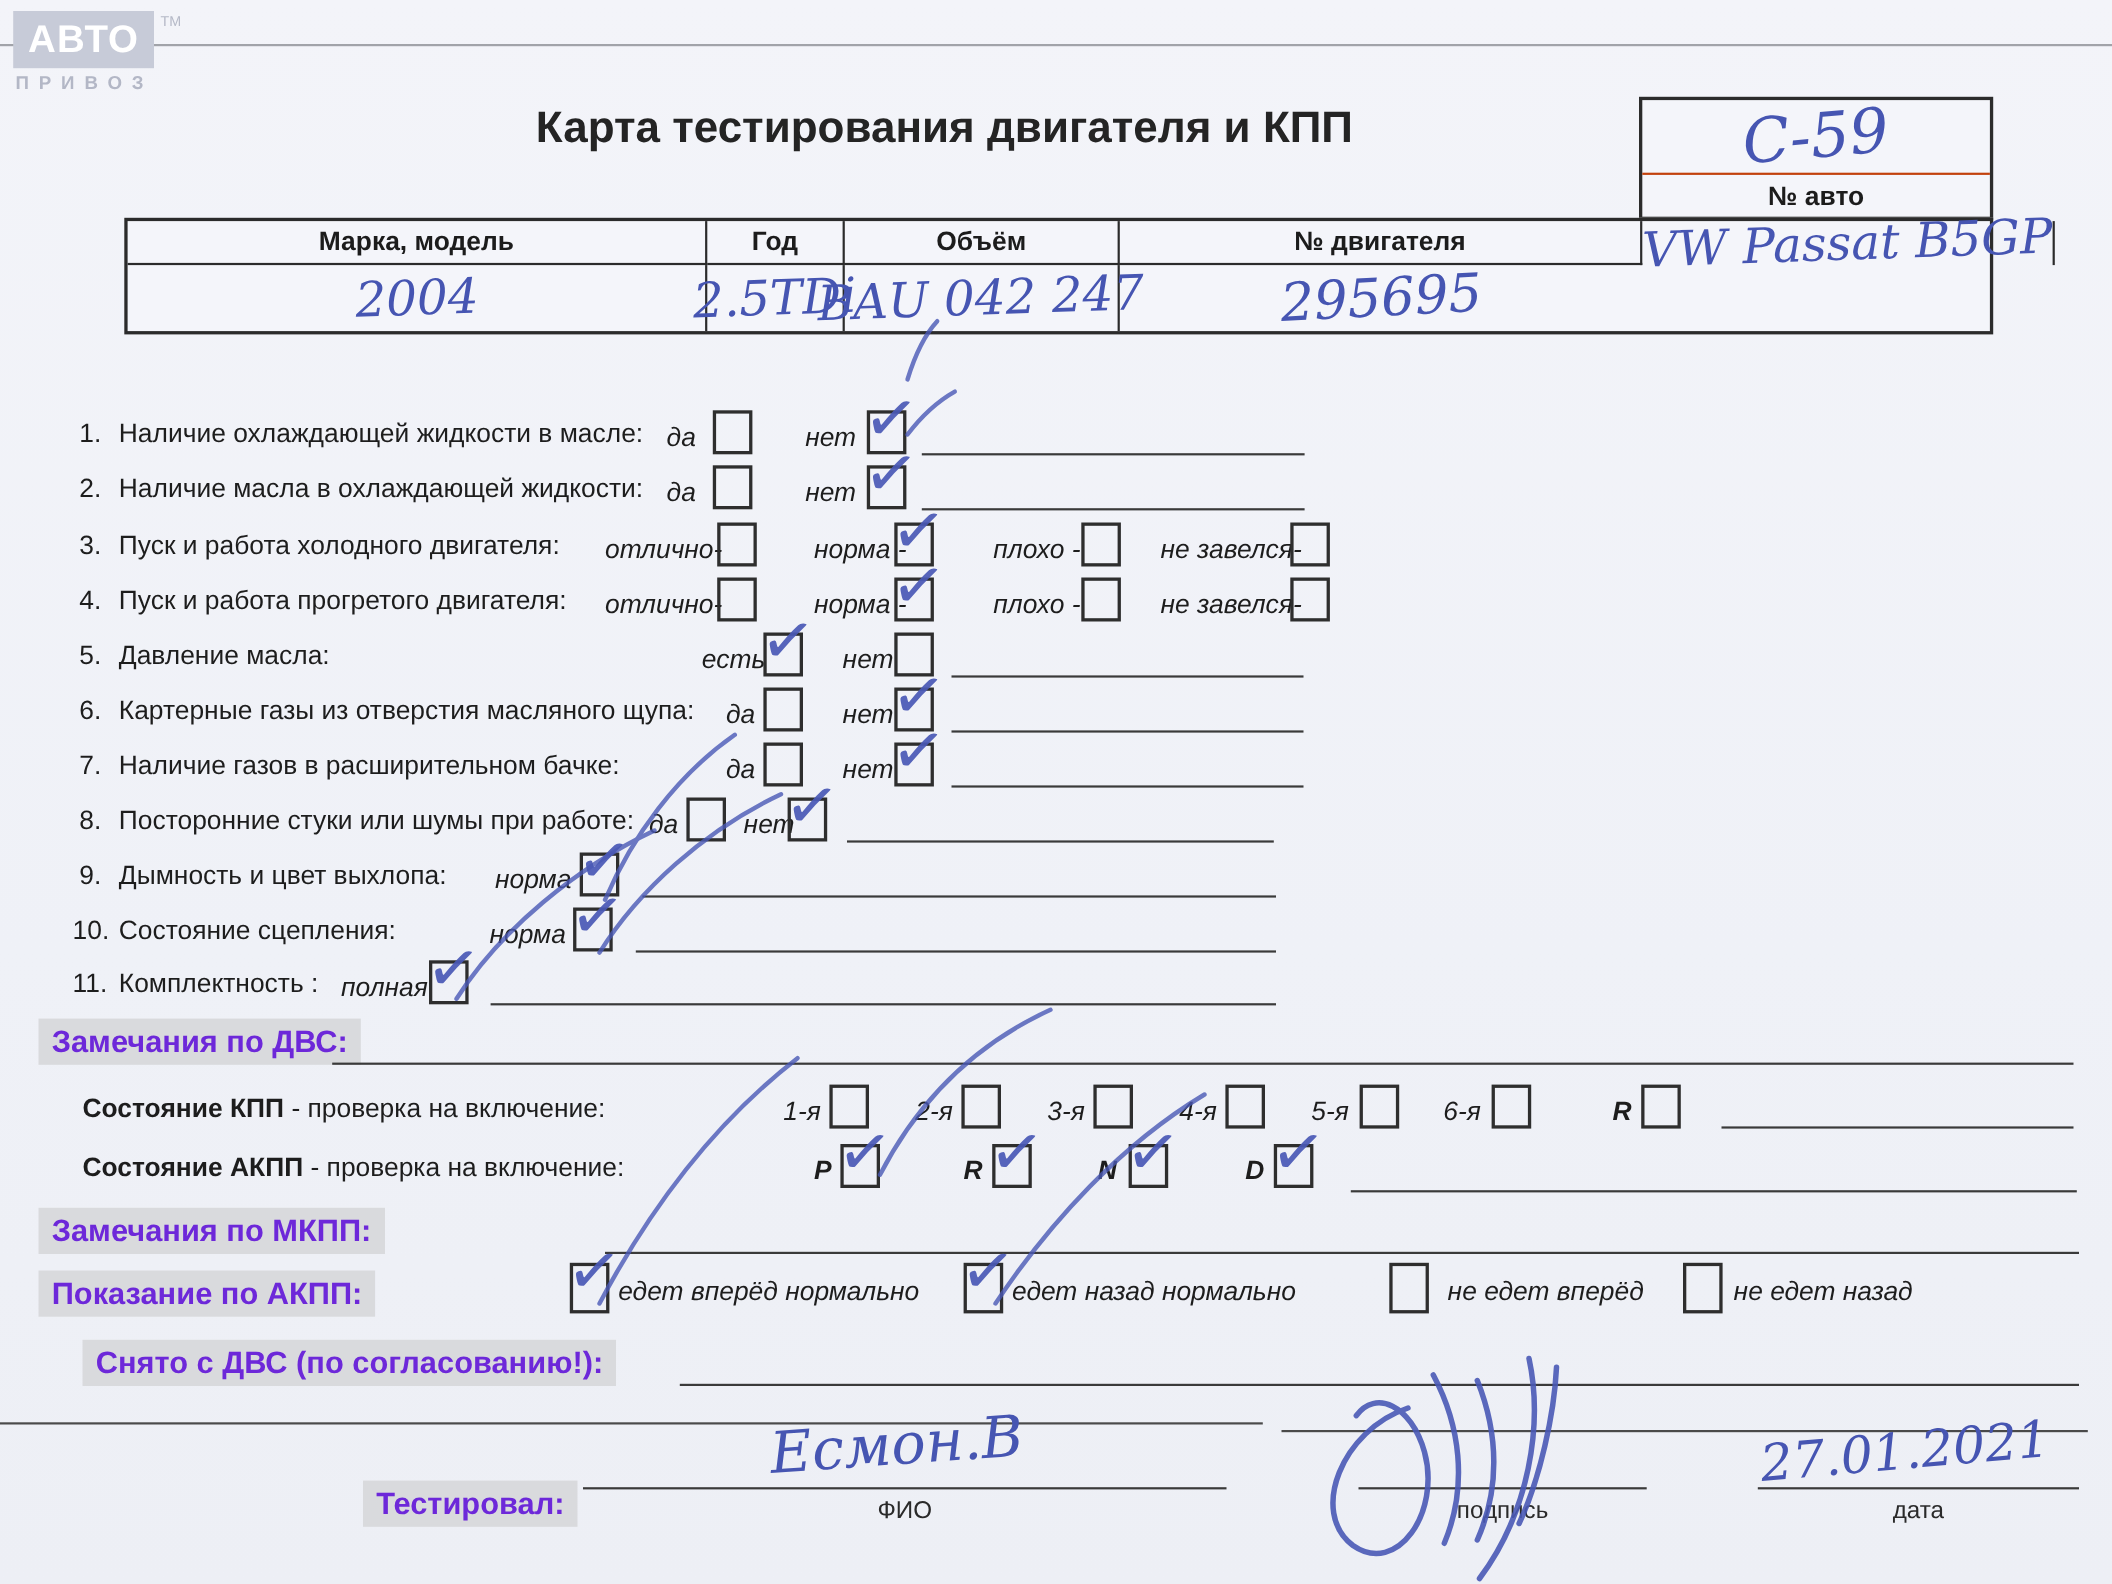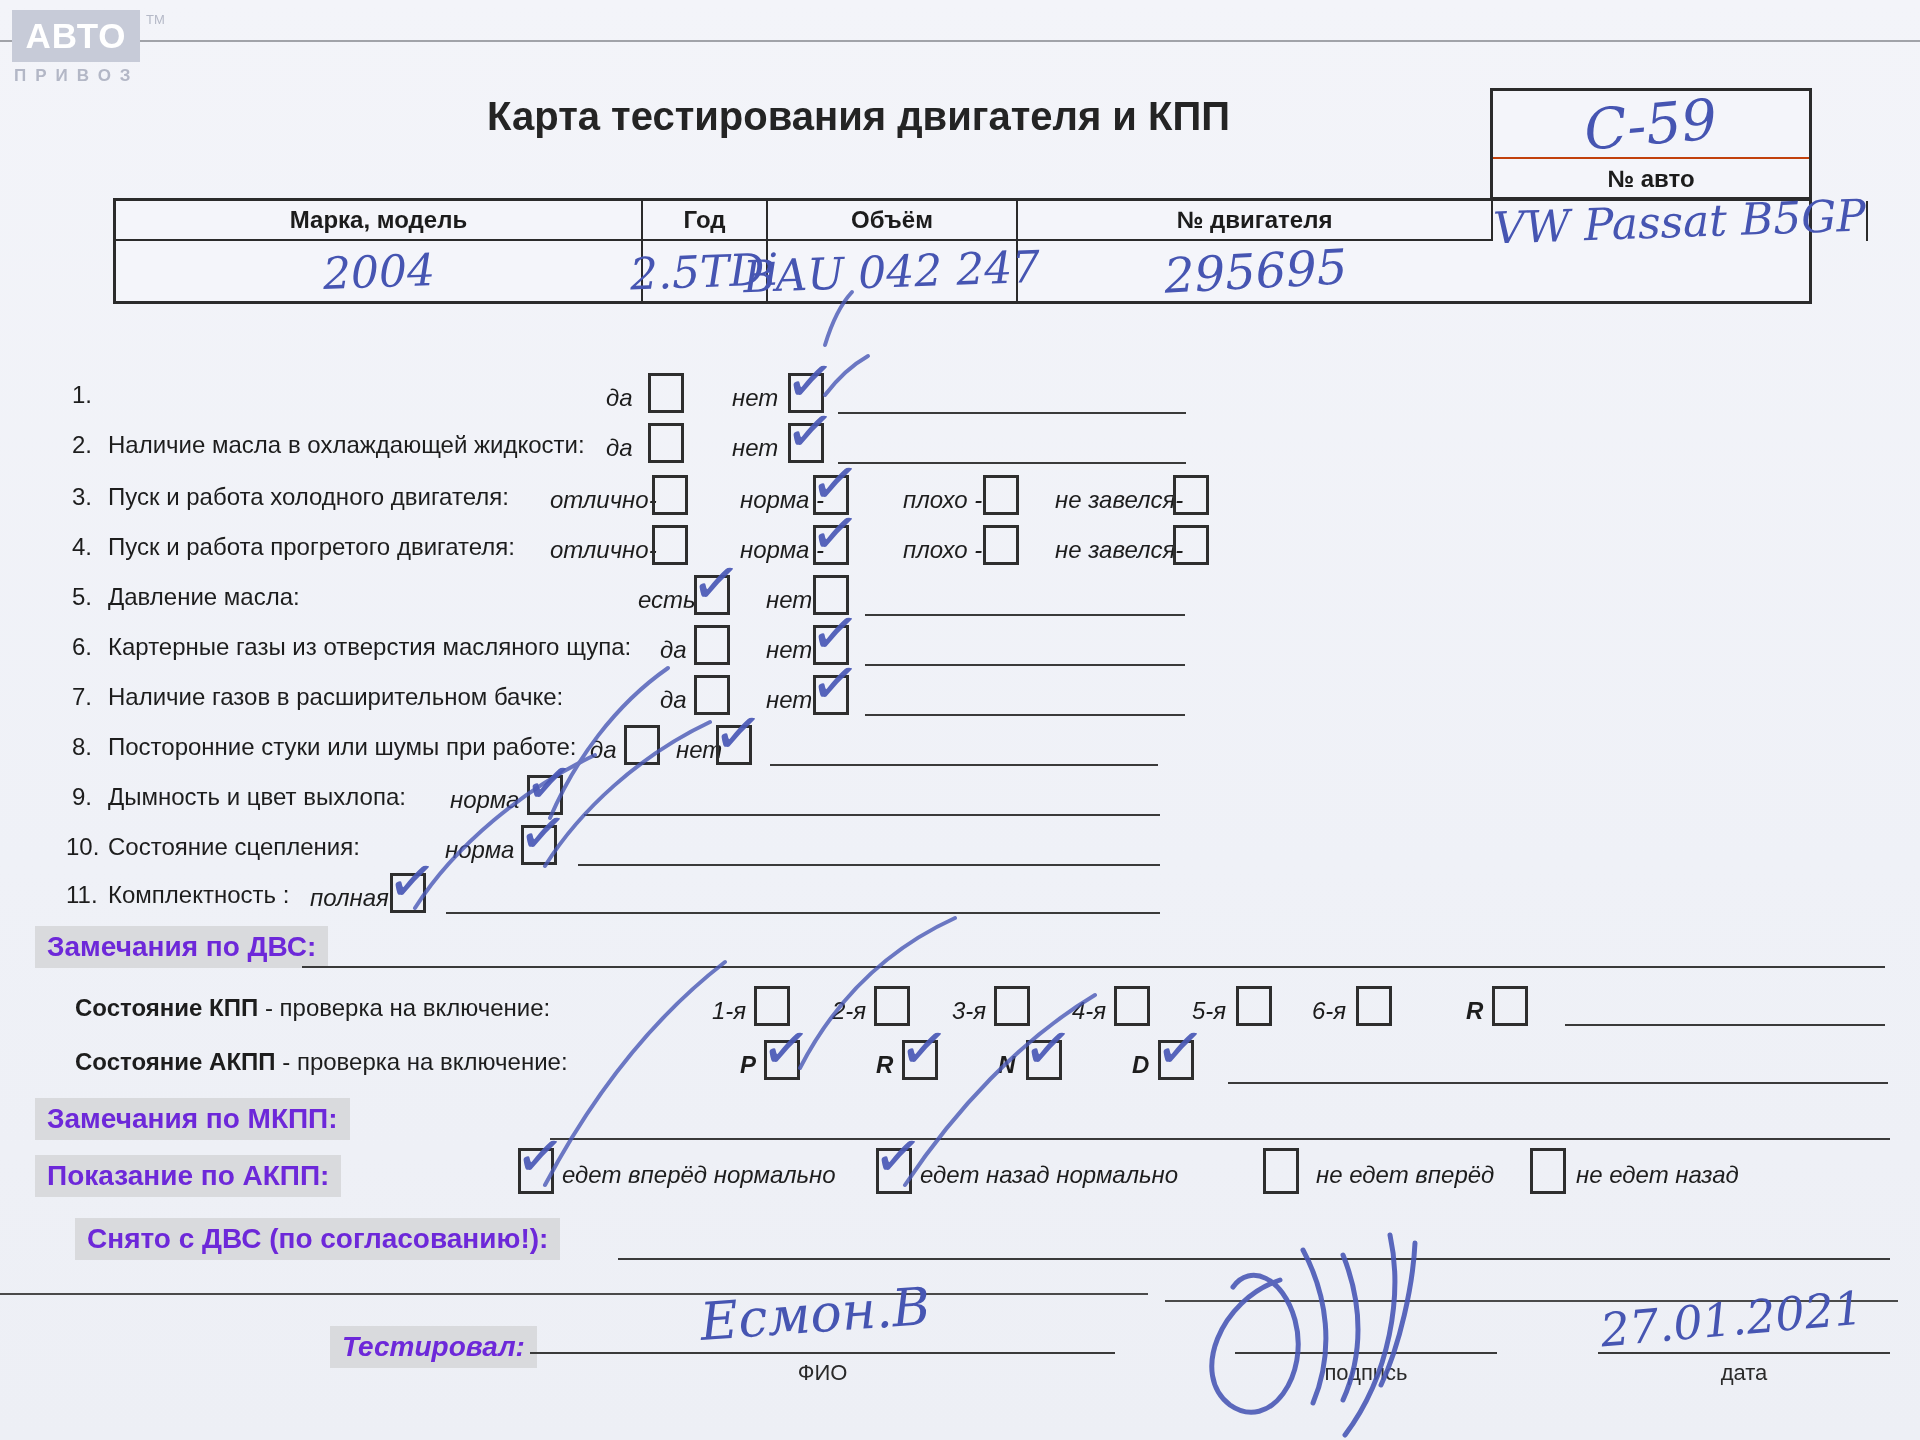--- a/index.html
+++ b/index.html
@@ -34,21 +34,21 @@
   .ob{font-weight:bold;}
   .box{position:absolute;width:36px;height:40px;border:3px solid #2e2e2e;box-sizing:border-box;background:transparent;}
   .box.checked::after{content:"✓";position:absolute;left:-6px;top:-30px;font-size:60px;font-weight:bold;color:#4a59b6;font-family:"DejaVu Sans",sans-serif;transform:rotate(7deg);opacity:.92;}
   .ul{position:absolute;height:2px;background:#3a3a3a;}
   .sect{position:absolute;background:#d9dadd;font-size:28px;font-weight:bold;color:#6d28d9;padding:5px 12px;white-space:nowrap;}
   .inl{font-size:24px;}
   .inlb{font-size:24px;font-weight:bold;}
   .rowlab{position:absolute;white-space:nowrap;color:#1d1d1d;}
   
   .flab{position:absolute;font-size:22px;color:#2a2a2a;text-align:center;}
-  .sect-it{font-style:italic;}
+  .sect-it{margin-top:20px;}
   svg.pen{position:absolute;pointer-events:none;}
 </style>
 </head>
 <body>
 
 <div class="page">
   <div class="scanline"></div>
 
   <div class="logo-box">
     <span class="logo-text">АВТО</span>
@@ -81,20 +81,21 @@
       </div>
     <div class="dc">
         <span class="hand hw-md">BAU 042 247</span>
       </div>
     <div class="dc">
         <span class="hand hw-lg">295695</span>
       </div>
   </div>
 
   <span class="n" style="left:72px;top:381px">1.</span>
+  <span class="lbl" style="left:108px;top:381px">Наличие охлаждающей жидкости в масле:</span>
   <span class="ol" style="left:606px;top:384px">да</span>
   <span class="box" style="left:648px;top:373px"></span>
   <span class="ol" style="left:732px;top:384px">нет</span>
   <span class="box checked" style="left:788px;top:373px"></span>
   <span class="ul" style="left:838px;top:412px;width:348px"></span>
 
   <span class="n" style="left:72px;top:431px">2.</span>
   <span class="lbl" style="left:108px;top:431px">Наличие масла в охлаждающей жидкости:</span>
   <span class="ol" style="left:606px;top:434px">да</span>
   <span class="box" style="left:648px;top:423px"></span>

